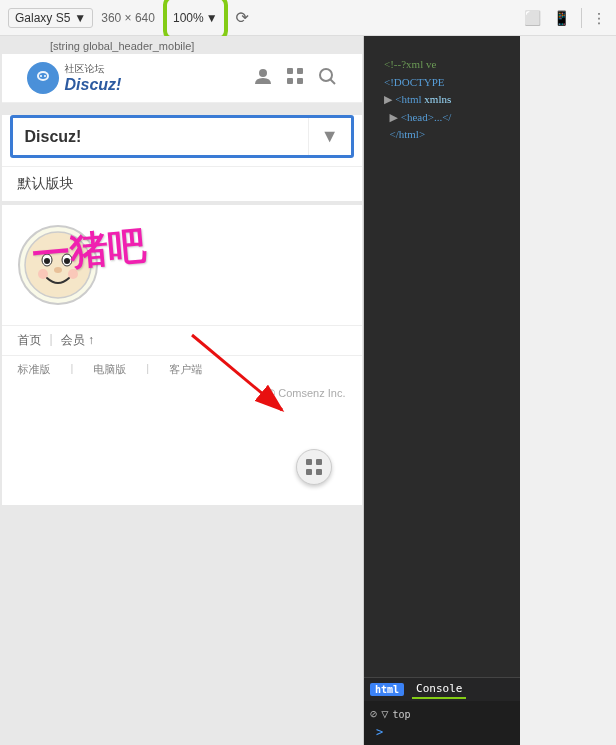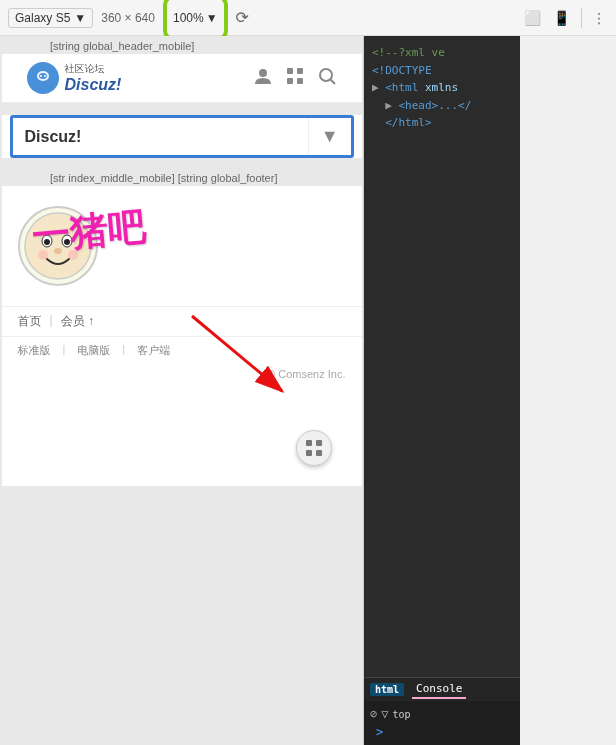--- a/index.html
+++ b/index.html
@@ -217,21 +217,21 @@
       padding: 6px 16px;
       font-size: 12px;
       color: #666;
       border-top: 1px solid #eee;
     }
     .nav-sep { color: #ccc; }
 
     
     .footer-links {
       display: flex;
-      gap: 12px;
+      gap: 20px;
       padding: 6px 16px;
       font-size: 11px;
       color: #888;
       border-top: 1px solid #eee;
     }
     .footer-sep { color: #ccc; }
     .copyright {
       font-size: 11px;
       color: #aaa;
       padding: 4px 16px 8px;
@@ -261,24 +261,25 @@
       width: 156px;
       background: #2b2b2b;
       display: flex;
       flex-direction: column;
       font-family: monospace;
       font-size: 11px;
       overflow: hidden;
     }
     .code-content {
       flex: 1;
-      padding: 8px;
+      padding: 20px;
       overflow: hidden;
       color: #ccc;
       line-height: 1.6;
+      font-family: Liberation Serif, serif;
     }
     .code-line {
       white-space: nowrap;
       overflow: hidden;
     }
     .code-comment { color: #6a9955; }
     .code-tag { color: #569cd6; }
     .code-attr { color: #9cdcfe; }
 
     
@@ -294,24 +295,24 @@
       gap: 8px;
     }
     .code-bottom-tab {
       font-size: 11px;
       color: #ccc;
       padding: 2px 4px;
       cursor: pointer;
     }
     .code-bottom-tab.active {
       color: #fff;
-      border-bottom: 2px solid #f9a8d4;
+      border-bottom: 2px solid #84cc16;
     }
     .html-badge {
-      background: #0c4a6e;
+      background: #3b82f6;
       color: white;
       font-size: 10px;
       padding: 1px 5px;
       border-radius: 2px;
       font-weight: bold;
     }
     .console-area {
       padding: 4px 6px;
       min-height: 40px;
     }
@@ -453,25 +454,25 @@
         </div>
       </div>
     </div>
 
     <div class="section-wrapper">
       <div class="index-top-inner">
         <div class="dropdown-bar">
           <span class="dropdown-label">Discuz!</span>
           <span class="dropdown-arrow">▼</span>
         </div>
+        <div class="block-item">默认版块</div>
       </div>
     </div>
 
     <div class="section-wrapper" style="position:relative; flex:1;">
-      <div class="section-label-row">[str index_middle_mobile] [string global_footer]</div>
       <div class="index-middle-inner" style="position:relative; min-height:300px;">
 
         <div class="cartoon-area">
           <div class="cartoon-face">
             <svg width="70" height="70" viewBox="0 0 70 70">
               <circle cx="35" cy="35" r="33" fill="#f5e6c8" stroke="#ccc" stroke-width="1.5"></circle>
 
               <ellipse cx="24" cy="30" rx="5" ry="6" fill="white" stroke="#333" stroke-width="1"></ellipse>
               <circle cx="24" cy="31" r="3" fill="#222"></circle>
               <ellipse cx="44" cy="30" rx="5" ry="6" fill="white" stroke="#333" stroke-width="1"></ellipse>

